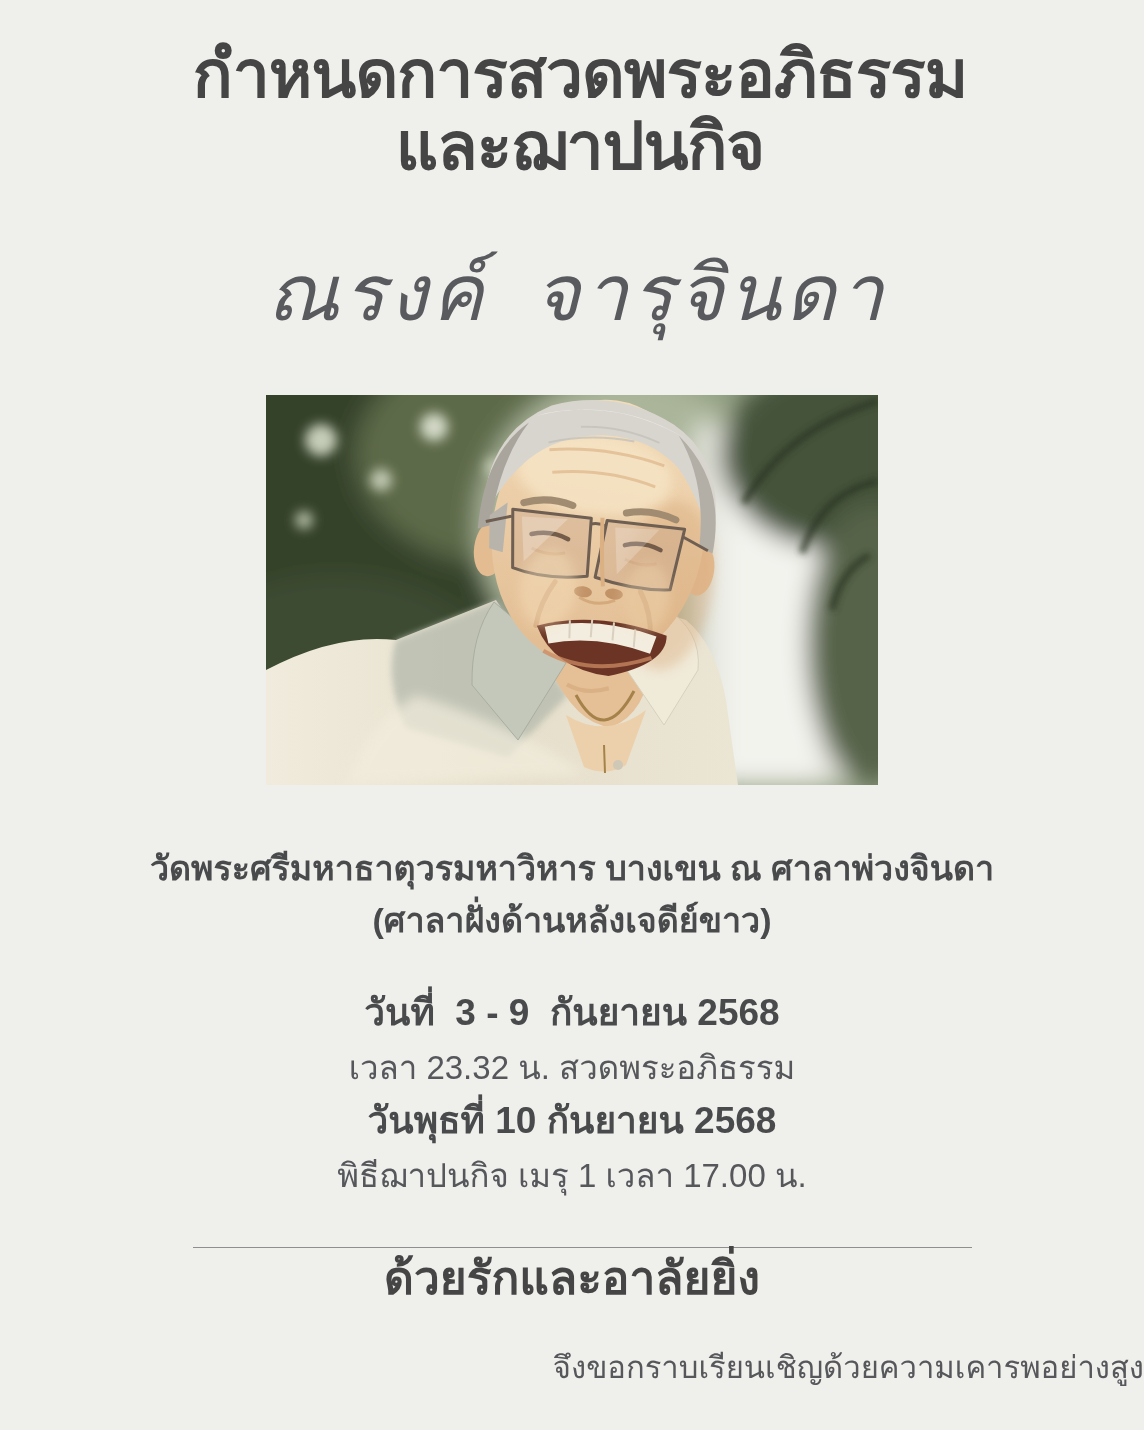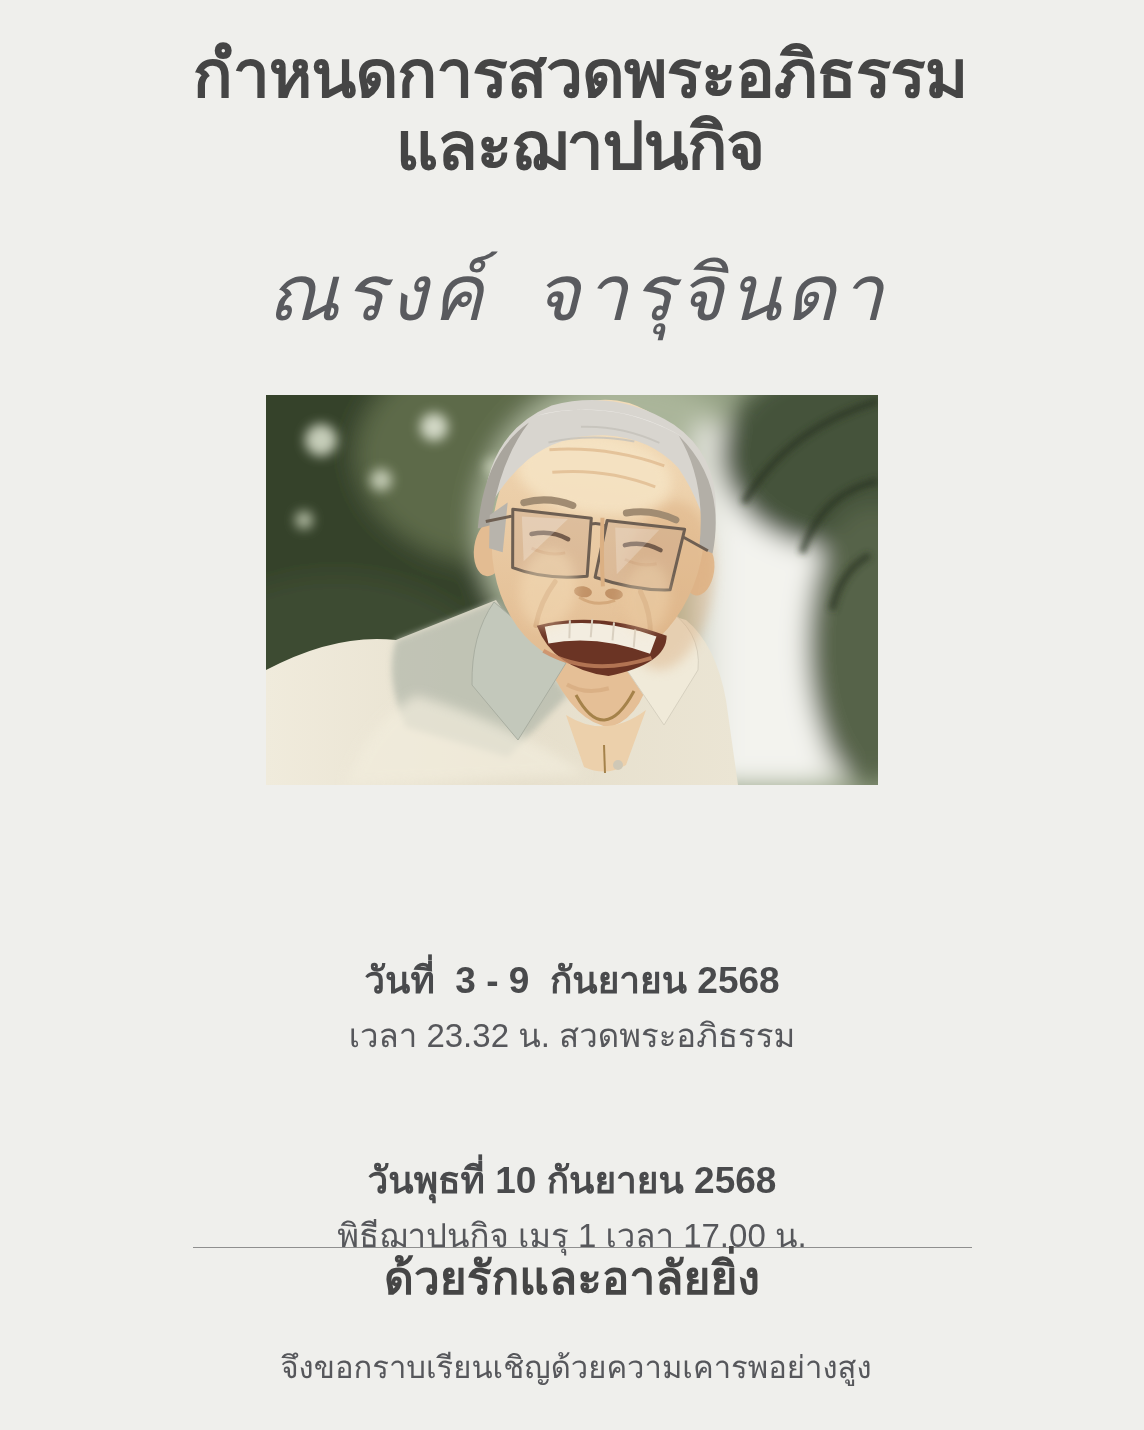--- a/index.html
+++ b/index.html
@@ -46,22 +46,22 @@
   .venue {
     position: absolute; top: 842px; left: 0; width: 100%;
     text-align: center;
     font-size: 34px; font-weight: 700; line-height: 52px;
     color: #494a4c;
   }
   .sched {
     position: absolute; left: 0; width: 100%;
     text-align: center;
   }
-  .sched-1 { top: 958px; }
-  .sched-2 { top: 1158px; }
+  .sched-1 { top: 990px; }
+  .sched-2 { top: 1098px; }
   .sched-date {
     font-size: 37px; font-weight: 700; line-height: 46px;
     color: #494a4c;
     white-space: pre-wrap;
   }
   .sched-detail {
     margin-top: 12px;
     font-size: 33px; font-weight: 400; line-height: 40px;
     color: #56575b;
   }
@@ -72,21 +72,21 @@
     margin: 0;
   }
   .closing-head {
     position: absolute; top: 1250px; left: 0; width: 100%;
     text-align: center;
     font-size: 46px; font-weight: 900; line-height: 56px;
     color: #454545;
   }
   .closing-sub {
     position: absolute; top: 1348px; left: 0; width: 100%;
-    text-align: center;
+    text-align: right;
     font-size: 31px; font-weight: 400; line-height: 40px;
     color: #56575b;
     padding-left: 8px;
   }
 </style>
 </head>
 <body>
 
 <div class="page">
 
@@ -224,20 +224,24 @@
           <path d="M382,228 L383,246"></path>
         </g>
         <path d="M294,262 Q344,282 402,254" stroke="#c98a63" stroke-width="4" opacity="0.75" fill="none"></path>
         <path d="M322,292 Q342,300 364,290" stroke="#d2a478" stroke-width="4" opacity="0.55" fill="none"></path>
         <ellipse cx="290" cy="200" rx="28" ry="40" fill="#f6e0bc" opacity="0.45" filter="url(#b6)"></ellipse>
         <ellipse cx="388" cy="196" rx="24" ry="36" fill="#f6e0bc" opacity="0.35" filter="url(#b6)"></ellipse>
       </g>
     </svg>
   </div>
 
+  <div class="venue">
+    <div class="venue-line">วัดพระศรีมหาธาตุวรมหาวิหาร บางเขน ณ ศาลาพ่วงจินดา</div>
+    <div class="venue-line">(ศาลาฝั่งด้านหลังเจดีย์ขาว)</div>
+  </div>
 
   <div class="sched sched-1">
     <div class="sched-date">วันที่  3 - 9  กันยายน 2568</div>
     <div class="sched-detail">เวลา 23.32 น. สวดพระอภิธรรม</div>
   </div>
 
   <div class="sched sched-2">
     <div class="sched-date">วันพุธที่ 10 กันยายน 2568</div>
     <div class="sched-detail">พิธีฌาปนกิจ เมรุ 1 เวลา 17.00 น.</div>
   </div>

